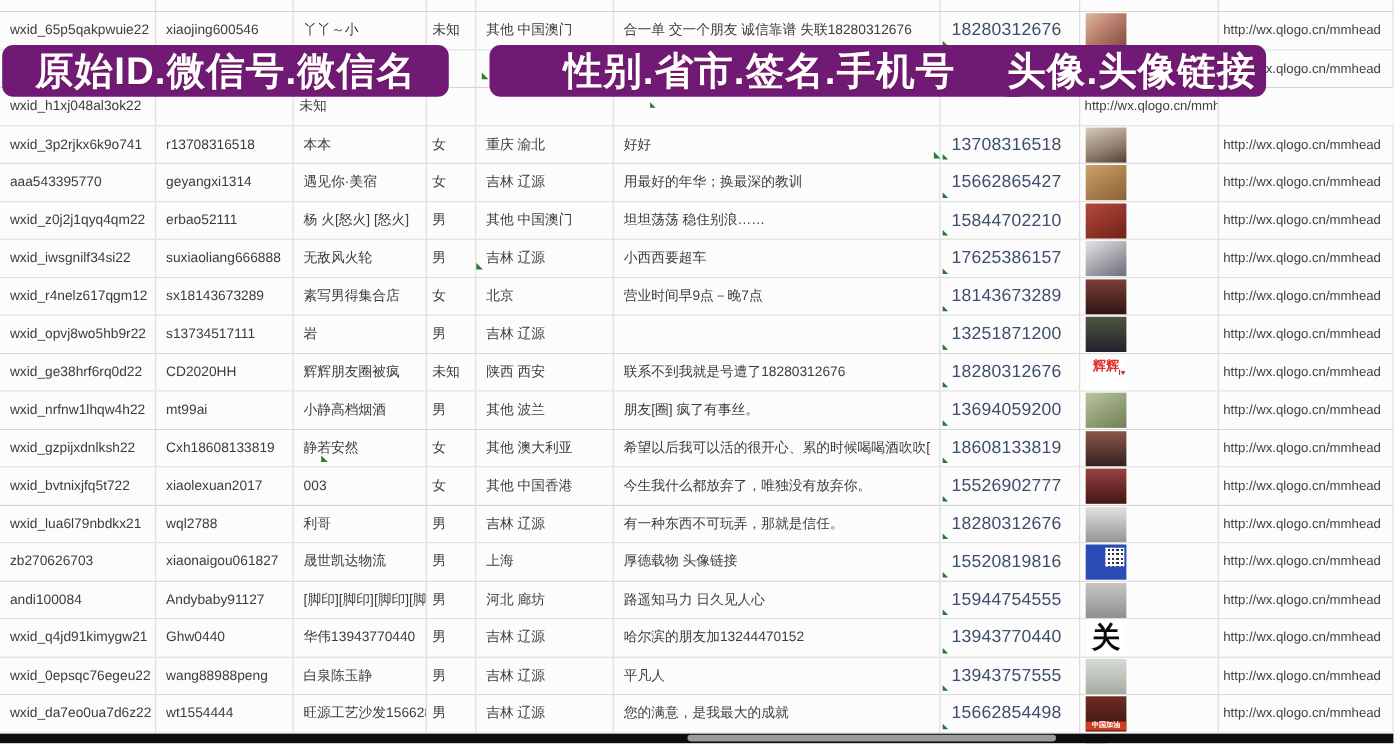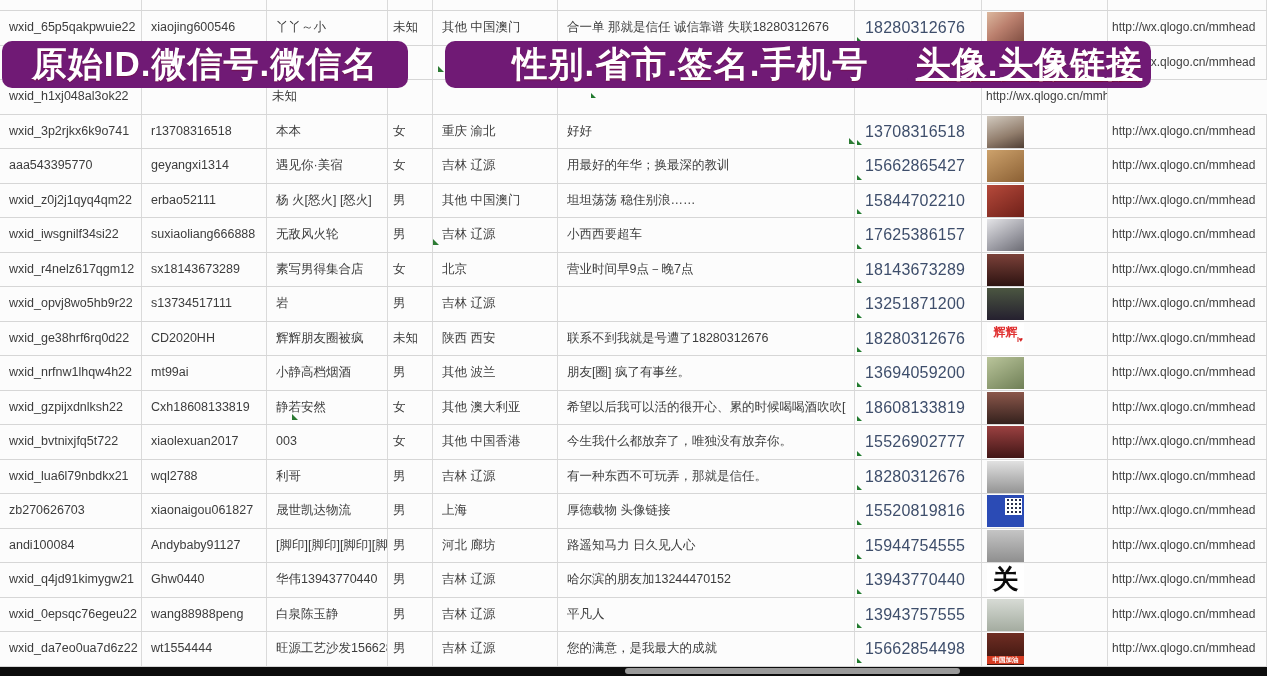--- a/index.html
+++ b/index.html
@@ -71,21 +71,21 @@
   
   .banner{
     position:absolute;z-index:5;top:41px;height:47px;
     background:#701a75;border-radius:10px;
     color:#ffffff;font-weight:bold;font-size:35px;letter-spacing:1px;
     display:flex;align-items:center;justify-content:center;
     text-shadow:0 1px 1px rgba(120,0,0,.35);
   }
   .b1{left:2px;width:406px;}
   .b2{left:445px;width:491px;}
-  .b3{left:907px;width:244px;text-decoration:underline;}
+  .b3{left:907px;width:244px;}
   
   #bottombar{position:absolute;left:0;right:0;bottom:0;height:9px;background:#0d0d0d;z-index:6;}
   #bottombar .pill{position:absolute;left:625px;top:1px;width:335px;height:6px;background:#9a9a9a;border-radius:3px;}
 </style>
 </head>
 <body>
 
 <div id="stage">
   <div id="sheet">
     <div class="row row-partial">
@@ -99,21 +99,21 @@
       <div class="cell"></div>
       <div class="cell"></div>
     </div>
     <div id="rows">
         <div class="row">
           <div class="cell">wxid_65p5qakpwuie22</div>
           <div class="cell">xiaojing600546</div>
           <div class="cell">丫丫～小</div>
           <div class="cell c-gender">未知</div>
           <div class="cell">其他 中国澳门</div>
-          <div class="cell">合一单 那就是信任 诚信靠谱 失联18280312676</div>
+          <div class="cell">合一单 交一个朋友 诚信靠谱 失联18280312676</div>
           <div class="cell c-phone">18280312676<span class="tri"></span></div>
           <div class="cell c-avatar">
             <div class="avatar av-photo-girl-warm"></div>
           </div>
           <div class="cell c-link">http://wx.qlogo.cn/mmhead</div>
         </div>
         <div class="row">
           <div class="cell"></div>
           <div class="cell"></div>
           <div class="cell"></div>

